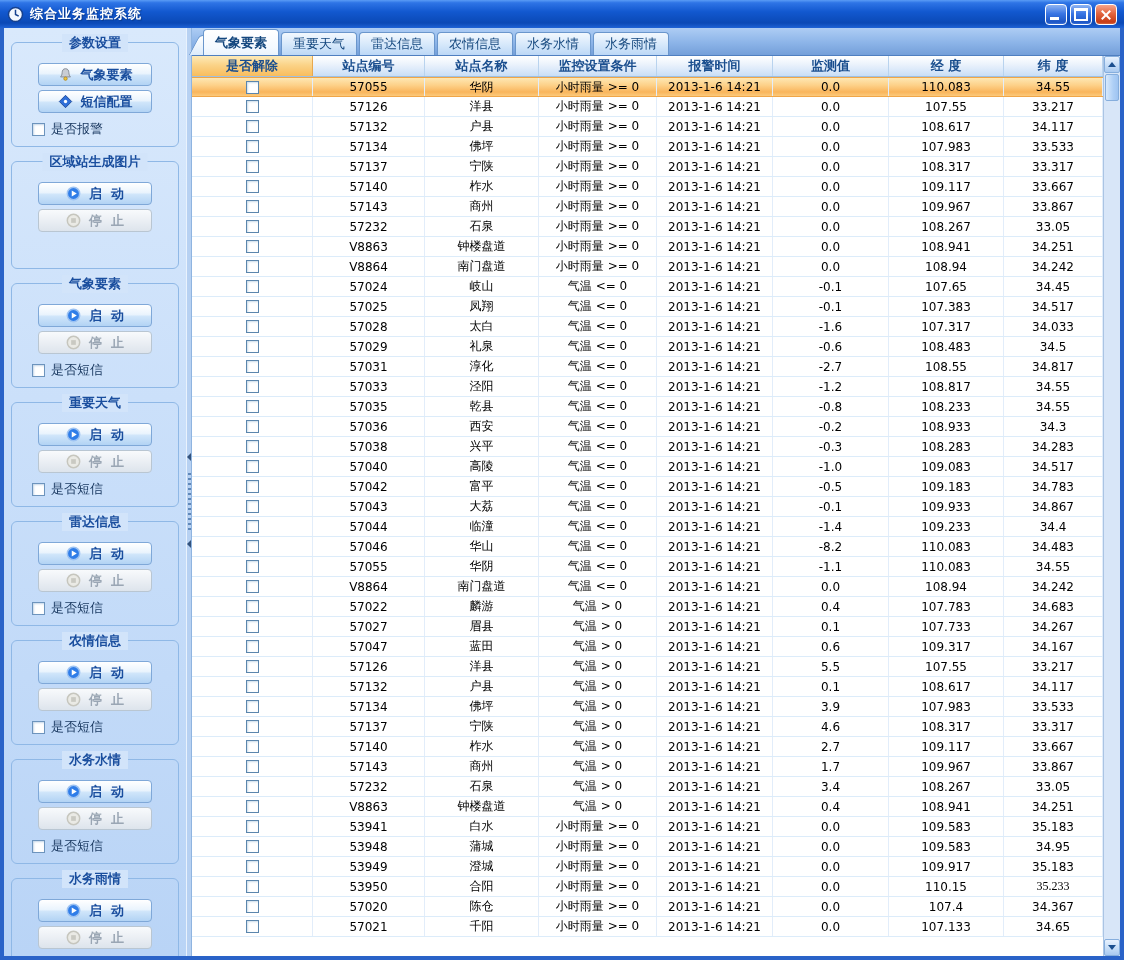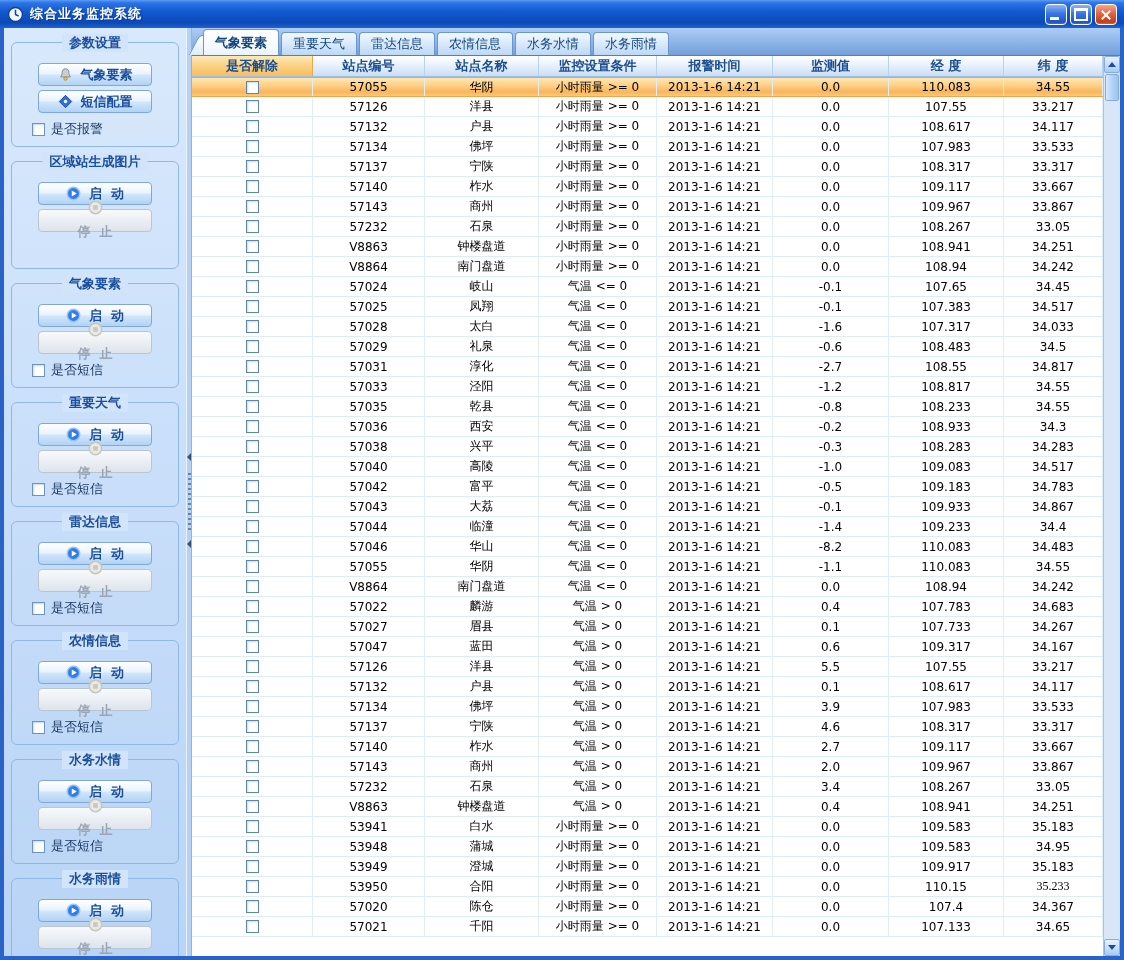--- a/index.html
+++ b/index.html
@@ -32,21 +32,21 @@
     padding:2px 7px 0; overflow:hidden; position:relative; }
   .panel { position:relative; border:1px solid #8fb8e6; border-radius:6px; margin-top:14px; padding:16px 8px 8px; }
   .panel:first-child { margin-top:12px; }
   .panel.tall { padding-bottom:32px; }
   .panel-title { position:absolute; top:-9px; left:50%; transform:translateX(-50%); padding:0 7px;
     font-size:13px; font-weight:bold; color:#1a4e9e; background:#d2e4fa; white-space:nowrap; }
   .sbtn { display:flex; align-items:center; justify-content:center; gap:8px; width:114px; height:23px;
     margin:4px auto; border:1px solid #7fa8d8; border-radius:4px; font-family:inherit;
     background:linear-gradient(180deg,#ffffff,#eaf4fd 45%,#cfe5fa 55%,#b2d3f4); }
   .sbtn .blabel { font-size:13px; font-weight:bold; color:#1a4e9e; white-space:pre; }
-  .sbtn.disabled { background:linear-gradient(180deg,#f8fafc,#ebeff4 50%,#dde4ec); border-color:#b9c6d2;flex-direction:column; }
+  .sbtn.disabled { background:linear-gradient(180deg,#f8fafc,#ebeff4 50%,#dde4ec); border-color:#b9c6d2; }
   .sbtn.disabled .blabel { color:#9aa6b4; }
   .bicon { display:flex; align-items:center; }
   .cbrow { display:flex; align-items:center; gap:6px; margin:7px 0 0 12px; }
   .cblabel { font-size:13px; color:#17365e; }
   .cb { width:13px; height:13px; background:#fff; border:1px solid #6d94bd; box-shadow:inset 1px 1px 2px #c4d6e8; flex:none; }
 
   
   .splitter { width:6px; background:#b7d1f2; border-left:1px solid #e9f2fd; border-right:1px solid #8fb4e0; position:relative; }
   .split-arrow { position:absolute; left:0; width:0; height:0; border-top:4px solid transparent; border-bottom:4px solid transparent; border-right:4px solid #33527c; }
   .split-arrow.a1 { top:425px; } .split-arrow.a2 { top:512px; }
@@ -751,21 +751,21 @@
                 <div class="gcell" style="width: 99px;">33.667</div>
               </div>
               <div class="grow">
                 <div class="gcell" style="width: 121px;">
                   <span class="rcb"></span>
                 </div>
                 <div class="gcell" style="width: 112px;">57143</div>
                 <div class="gcell" style="width: 114px;">商州</div>
                 <div class="gcell" style="width: 118px;">气温 &gt; 0</div>
                 <div class="gcell" style="width: 116px;">2013-1-6 14:21</div>
-                <div class="gcell" style="width: 116px;">2.0</div>
+                <div class="gcell" style="width: 116px;">1.7</div>
                 <div class="gcell" style="width: 115px;">109.967</div>
                 <div class="gcell" style="width: 99px;">33.867</div>
               </div>
               <div class="grow">
                 <div class="gcell" style="width: 121px;">
                   <span class="rcb"></span>
                 </div>
                 <div class="gcell" style="width: 112px;">57232</div>
                 <div class="gcell" style="width: 114px;">石泉</div>
                 <div class="gcell" style="width: 118px;">气温 &gt; 0</div>

